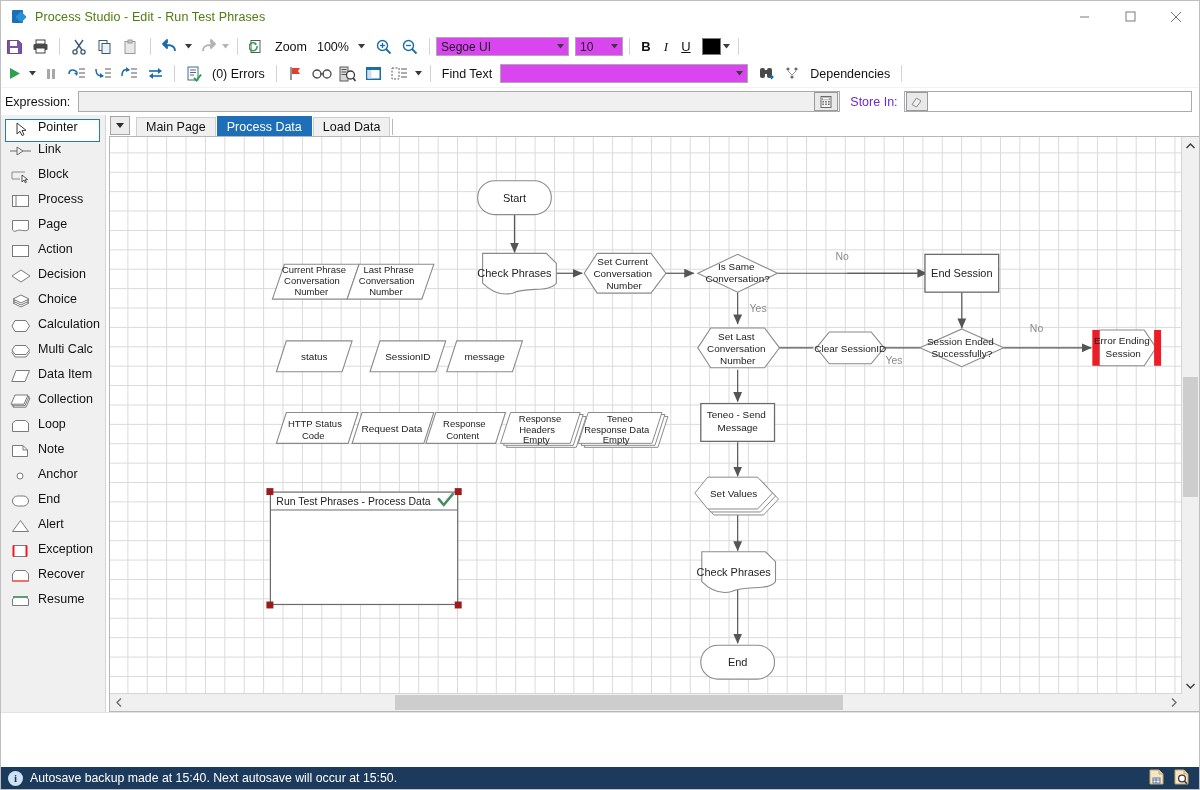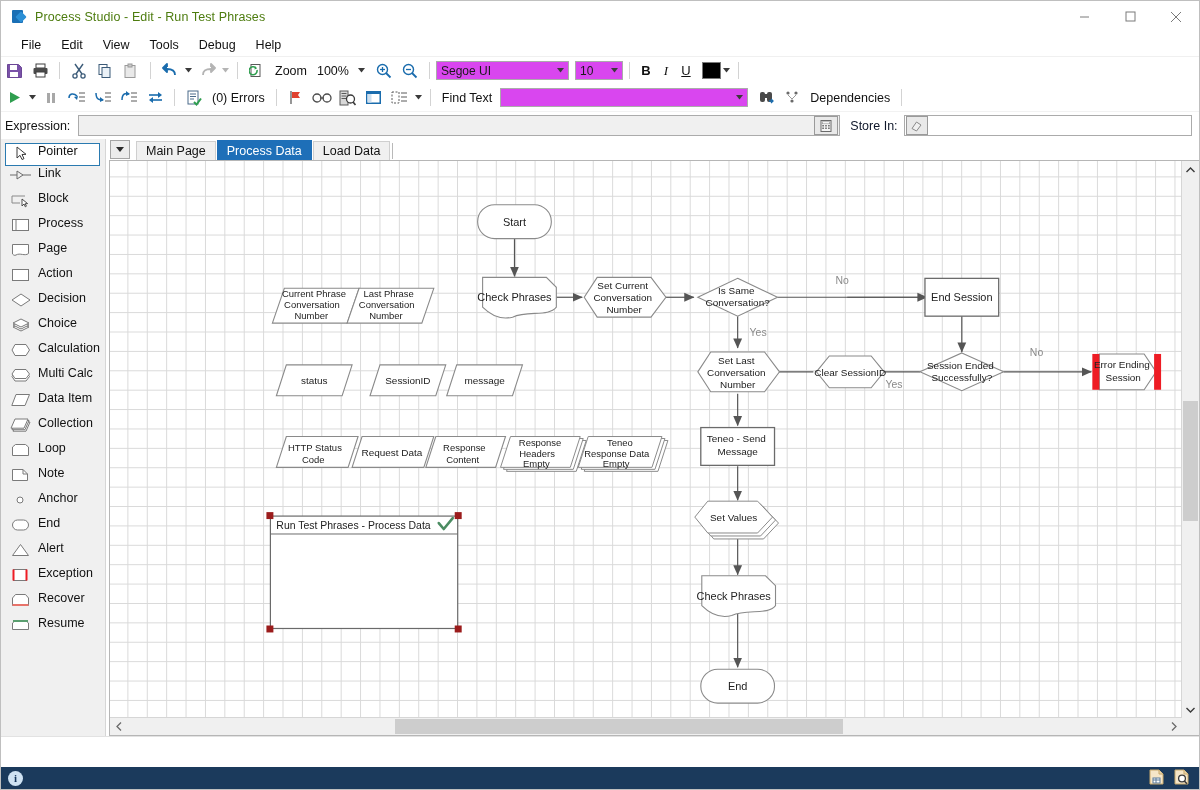--- a/index.html
+++ b/index.html
@@ -50,21 +50,21 @@
 
   
   .exprrow{height:27px;display:flex;align-items:center;background:#fff;padding-left:4px;
            border-top:1px solid #f2f2f2;}
   .exprlabel{font-size:12.5px;color:#111;margin-right:8px;}
   .exprfield{flex:0 0 auto;width:760px;height:19px;border:1px solid #ababab;background:#f0f0f0;
              display:flex;align-items:center;}
   .exprfield .ef-in{flex:1;height:100%;background:#f0f0f0;}
   .calcbtn{width:22px;height:17px;margin-right:1px;border:1px solid #9a9a9a;background:#e9e9e9;
            display:flex;align-items:center;justify-content:center;}
-  .storelabel{font-size:12.5px;color:#0f172a;margin:0 6px 0 10px;}
+  .storelabel{font-size:12.5px;color:#6d28d9;margin:0 6px 0 10px;}
   .storefield{flex:1;height:19px;border:1px solid #ababab;background:#fff;display:flex;
               align-items:center;margin-right:7px;}
   .eraser{width:20px;height:17px;margin-left:1px;border:1px solid #9a9a9a;background:#e9e9e9;
           display:flex;align-items:center;justify-content:center;}
 
   
   .body-split{display:flex;height:597px;}
 
   
   .palette{width:105px;background:#f0f0f0;border-right:1px solid #d6d6d6;padding-top:4px;
@@ -148,28 +148,20 @@
       </div>
       <div class="win-btn">
         <svg width="12" height="12" viewBox="0 0 12 12">
             <line x1="1" y1="1" x2="11" y2="11" stroke="#7a7a7a" stroke-width="1"></line>
             <line x1="11" y1="1" x2="1" y2="11" stroke="#7a7a7a" stroke-width="1"></line>
           </svg>
       </div>
     </div>
   </div>
 
-  <div class="menubar">
-    <div class="menu-item">File</div>
-    <div class="menu-item">Edit</div>
-    <div class="menu-item">View</div>
-    <div class="menu-item">Tools</div>
-    <div class="menu-item">Debug</div>
-    <div class="menu-item">Help</div>
-  </div>
 
   <div class="toolbar">
     <div class="tb-btn">
       <svg width="17" height="17" viewBox="0 0 17 17">
           <path d="M1.5 2.5h11l3 3v10h-14z" fill="#7a52a8" stroke="#6b4696" stroke-width="1"></path>
           <rect x="4" y="3" width="7" height="5" fill="#fff"></rect>
           <rect x="4" y="10" width="8" height="5" fill="#fff"></rect>
         </svg>
     </div>
     <div class="tb-btn">
@@ -932,20 +924,21 @@
         <div class="corner"></div>
       </div>
 
     </div>
   </div>
 
   <div class="bottomstrip"></div>
 
   <div class="statusbar">
     <div class="sb-ic">i</div>
+    <div>Autosave backup made at 15:40. Next autosave will occur at 15:50.</div>
     <div class="sb-right">
       <div>
         <svg width="18" height="16" viewBox="0 0 18 16">
             <path d="M2 1 H11 L15 5 V15 H2 Z" fill="#f6e6c8" stroke="#c8a86a"></path>
             <path d="M11 1 V5 H15" fill="#e8d5ae" stroke="#c8a86a"></path>
             <rect x="5" y="9" width="7" height="5" fill="#fff" stroke="#5a7a9a"></rect>
             <line x1="5" y1="11" x2="12" y2="11" stroke="#5a7a9a"></line>
             <line x1="8" y1="9" x2="8" y2="14" stroke="#5a7a9a"></line>
           </svg>
       </div>

